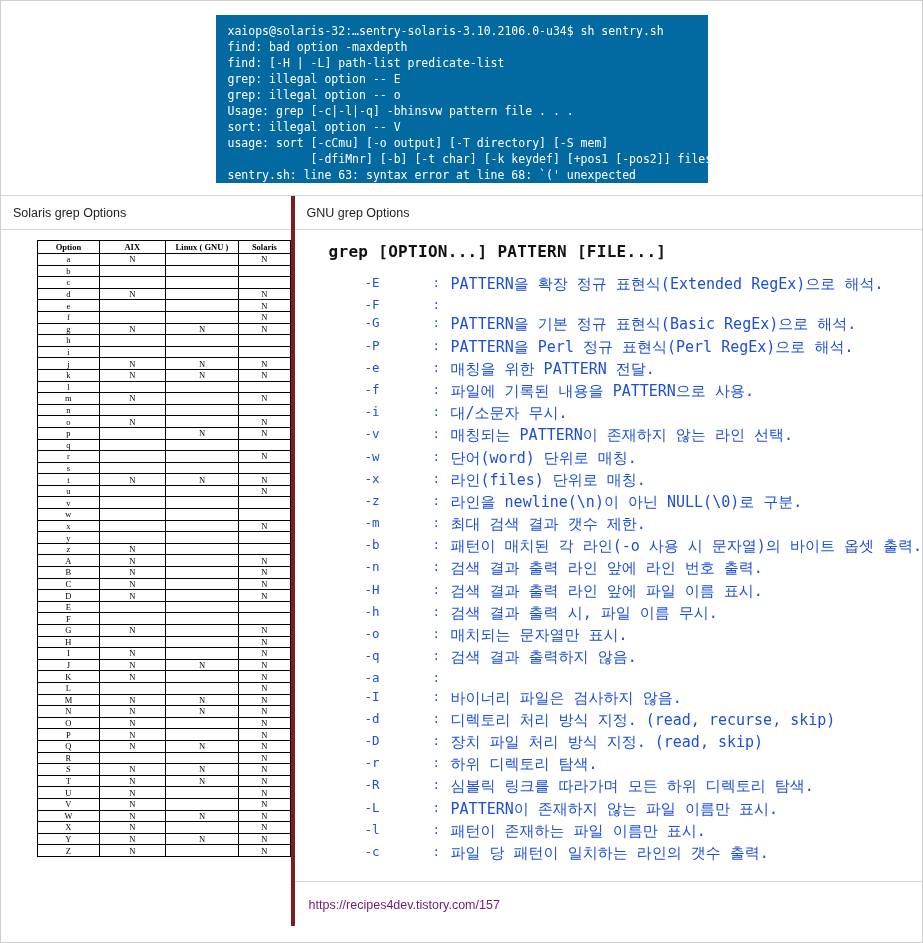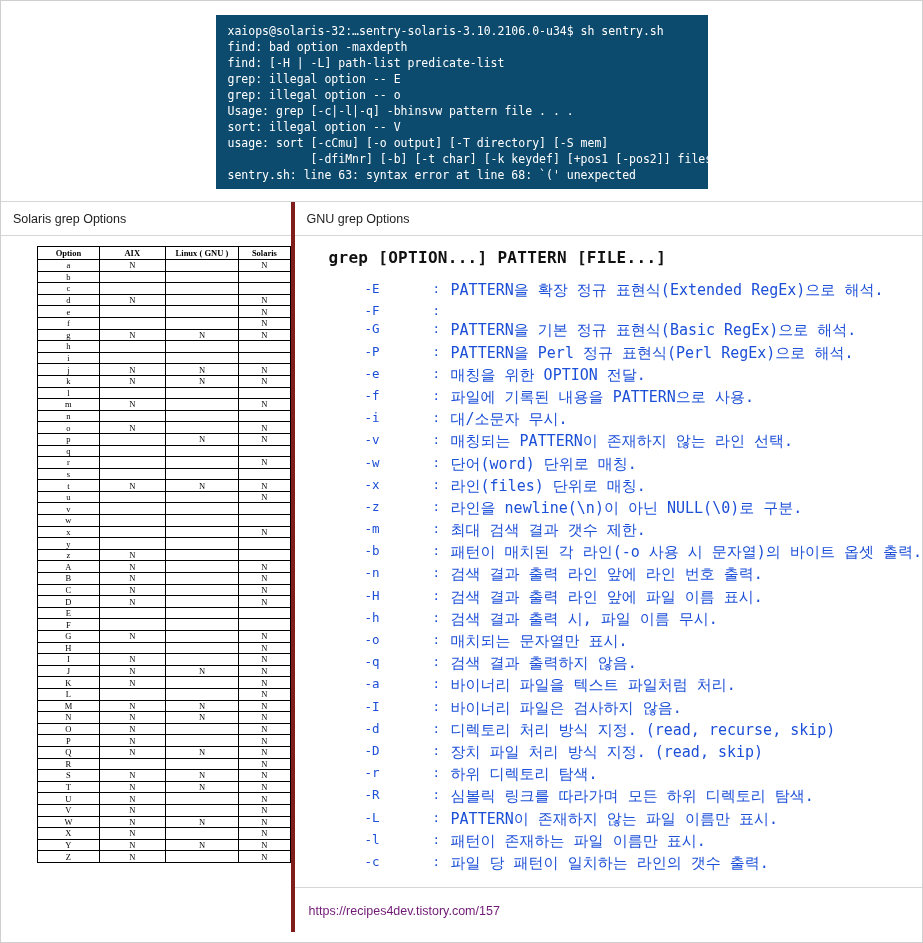--- a/index.html
+++ b/index.html
@@ -20,26 +20,26 @@
   
   .terminal-wrap {
     width: 100%;
     padding: 14px 0 12px 0;
     box-sizing: border-box;
     display: flex;
     justify-content: center;
     border-bottom: 1px solid #d6d6d6;
   }
   .terminal {
-    background: #0c4a6e;
+    background: #0369a1;
     color: #ffffff;
     font-family: "DejaVu Sans Mono", "Liberation Mono", monospace;
     font-size: 11.5px;
     line-height: 16px;
-    padding: 8px 12px 6px 12px;
+    padding: 8px 12px 0 12px;
     width: 492px;
     box-sizing: border-box;
     white-space: pre;
   }
   .terminal div { white-space: pre; }
 
   
   .columns {
     display: flex;
     width: 100%;
@@ -511,21 +511,21 @@
               <div class="gnu-desc">PATTERN을 기본 정규 표현식(Basic RegEx)으로 해석.</div>
             </div>
             <div class="gnu-row">
               <div class="gnu-flag">-P</div>
               <div class="gnu-colon">:</div>
               <div class="gnu-desc">PATTERN을 Perl 정규 표현식(Perl RegEx)으로 해석.</div>
             </div>
             <div class="gnu-row">
               <div class="gnu-flag">-e</div>
               <div class="gnu-colon">:</div>
-              <div class="gnu-desc">매칭을 위한 OPTION 전달.</div>
+              <div class="gnu-desc">매칭을 위한 PATTERN 전달.</div>
             </div>
             <div class="gnu-row">
               <div class="gnu-flag">-f</div>
               <div class="gnu-colon">:</div>
               <div class="gnu-desc">파일에 기록된 내용을 PATTERN으로 사용.</div>
             </div>
             <div class="gnu-row">
               <div class="gnu-flag">-i</div>
               <div class="gnu-colon">:</div>
               <div class="gnu-desc">대/소문자 무시.</div>
@@ -581,21 +581,20 @@
               <div class="gnu-desc">매치되는 문자열만 표시.</div>
             </div>
             <div class="gnu-row">
               <div class="gnu-flag">-q</div>
               <div class="gnu-colon">:</div>
               <div class="gnu-desc">검색 결과 출력하지 않음.</div>
             </div>
             <div class="gnu-row">
               <div class="gnu-flag">-a</div>
               <div class="gnu-colon">:</div>
-              <div class="gnu-desc">바이너리 파일을 텍스트 파일처럼 처리.</div>
             </div>
             <div class="gnu-row">
               <div class="gnu-flag">-I</div>
               <div class="gnu-colon">:</div>
               <div class="gnu-desc">바이너리 파일은 검사하지 않음.</div>
             </div>
             <div class="gnu-row">
               <div class="gnu-flag">-d</div>
               <div class="gnu-colon">:</div>
               <div class="gnu-desc">디렉토리 처리 방식 지정. (read, recurse, skip)</div>

